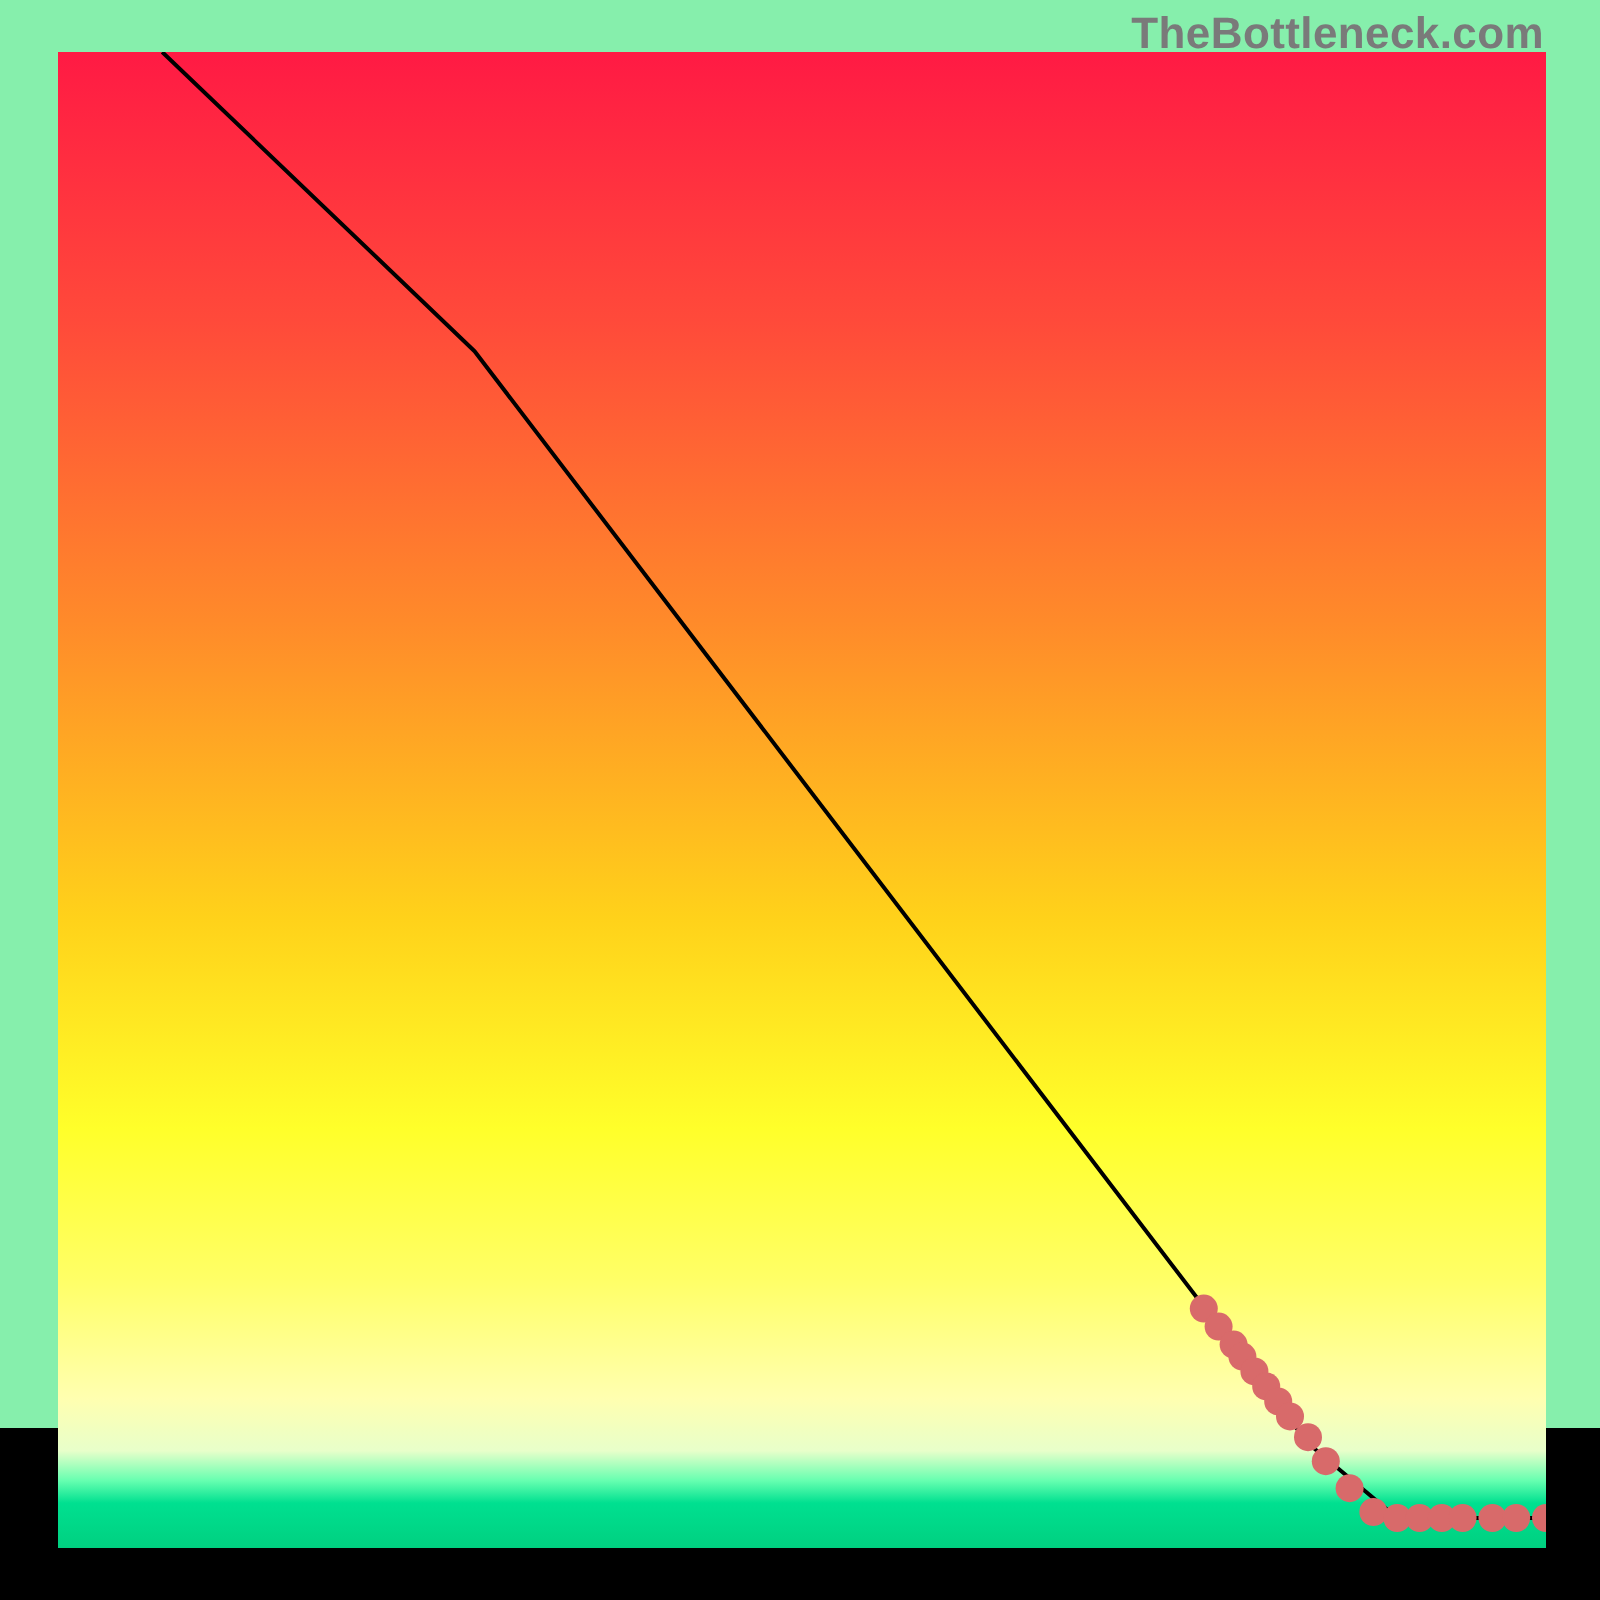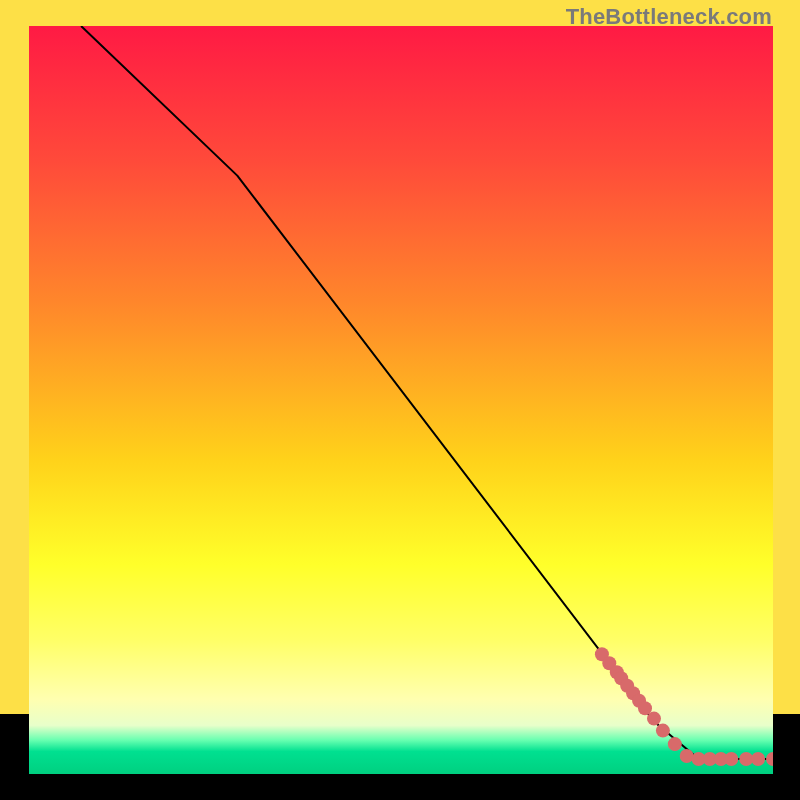--- a/index.html
+++ b/index.html
@@ -8,21 +8,21 @@
     width: 800px;
     height: 800px;
     background: #000;
     overflow: hidden;
     font-family: Arial, Helvetica, sans-serif;
   }
   .frame {
     position: relative;
     width: 800px;
     height: 714px;
-    background: #fde047;
+    background: #86efac;
   }
   .plot-area {
     position: absolute;
     left: 29px;
     top: 26px;
     width: 744px;
     height: 748px;
     
     background: linear-gradient(
       to bottom,

